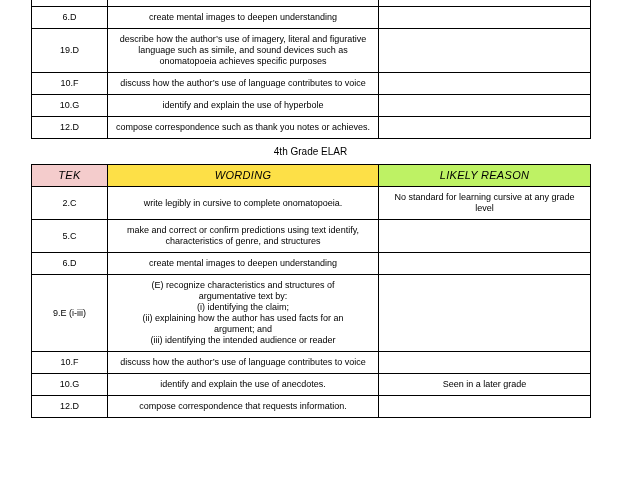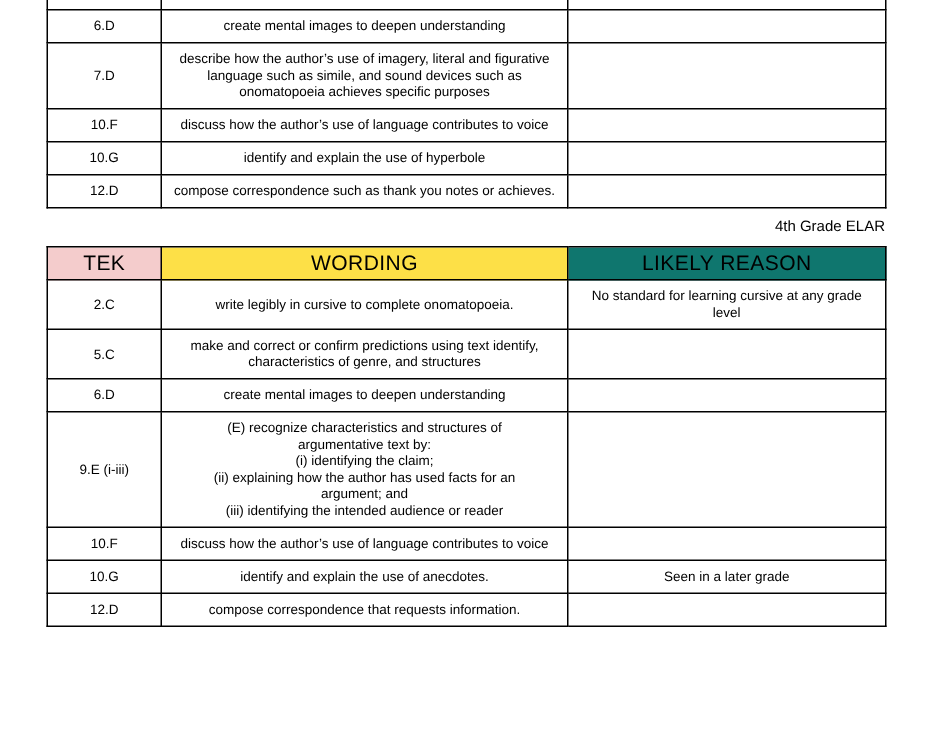--- a/index.html
+++ b/index.html
@@ -25,37 +25,38 @@
     border: 1px solid #000000;
     font-size: 9px;
     line-height: 11px;
     text-align: center;
     vertical-align: middle;
     padding: 5px 6px;
     word-wrap: break-word;
     font-weight: normal;
   }
   table.tek-table th {
-    font-size: 14px;
+    font-size: 11px;
     letter-spacing: 0.3px;
+    font-style: italic;
   }
   td.wording, td.reason { white-space: pre-line; }
   
   tr.cut td {
     border-top: 0;
     height: 6px;
     padding: 0;
   }
   #table1 { margin-top: 0; }
   .section-title {
     width: 559px;
     margin-left: 31px;
     margin-top: 7px;
     margin-bottom: 6px;
-    text-align: right;
+    text-align: center;
     font-size: 10px;
     line-height: 12px;
   }
 </style>
 </head>
 <body>
 
 <div class="page">
 
   <table class="tek-table" id="table1">
@@ -69,21 +70,21 @@
         <td></td>
         <td></td>
         <td></td>
       </tr>
     <tr>
           <td class="tek">6.D</td>
           <td class="wording">create mental images to deepen understanding</td>
           <td class="reason"></td>
         </tr>
         <tr>
-          <td class="tek">7.D</td>
+          <td class="tek">19.D</td>
           <td class="wording">describe how the author’s use of imagery, literal and figurative language such as simile, and sound devices such as onomatopoeia achieves specific purposes</td>
           <td class="reason"></td>
         </tr>
         <tr>
           <td class="tek">10.F</td>
           <td class="wording">discuss how the author’s use of language contributes to voice</td>
           <td class="reason"></td>
         </tr>
         <tr>
           <td class="tek">10.G</td>
@@ -103,21 +104,21 @@
   <table class="tek-table" id="table2">
     <colgroup>
         <col style="width:76px">
         <col style="width:271px">
         <col style="width:212px">
       </colgroup>
     <thead>
       <tr>
         <th style="background-color: rgb(244, 204, 204);">TEK</th>
         <th style="background-color: #fde047;">WORDING</th>
-        <th style="background-color: #0f766e;">LIKELY REASON</th>
+        <th style="background-color: #bef264;">LIKELY REASON</th>
       </tr>
     </thead>
     <tbody>
         <tr>
           <td class="tek">2.C</td>
           <td class="wording">write legibly in cursive to complete onomatopoeia.</td>
           <td class="reason">No standard for learning cursive at any grade level</td>
         </tr>
         <tr>
           <td class="tek">5.C</td>

